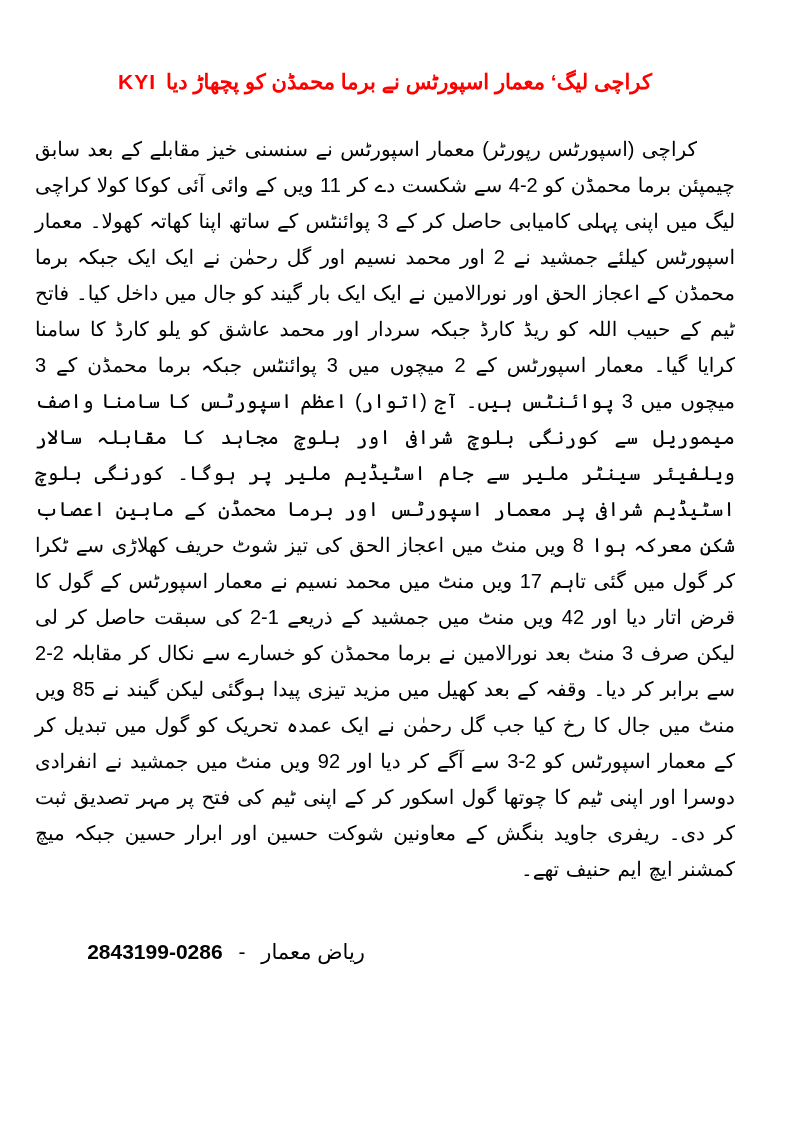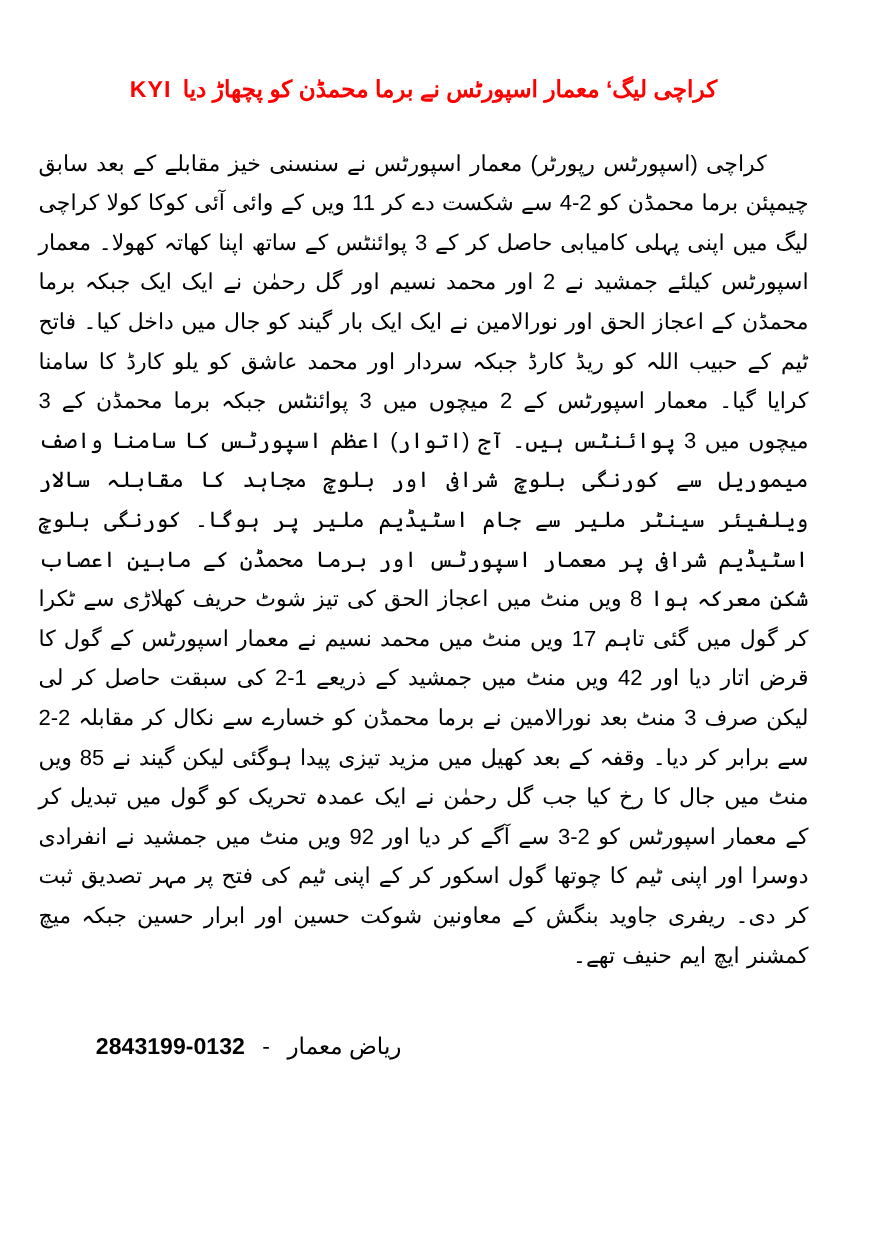--- a/index.html
+++ b/index.html
@@ -67,16 +67,16 @@
   <article class="article">
     <p class="body-text" dir="rtl">
       <span>کراچی (اسپورٹس رپورٹر)</span>
       <span>معمار اسپورٹس نے سنسنی خیز مقابلے کے بعد سابق چیمپئن برما محمڈن کو 2-4 سے شکست دے کر 11 ویں کے وائی آئی کوکا کولا کراچی لیگ میں اپنی پہلی کامیابی حاصل کر کے 3 پوائنٹس کے ساتھ اپنا کھاتہ کھولا۔ معمار اسپورٹس کیلئے جمشید نے 2 اور محمد نسیم اور گل رحمٰن نے ایک ایک جبکہ برما محمڈن کے اعجاز الحق اور نورالامین نے ایک ایک بار گیند کو جال میں داخل کیا۔ فاتح ٹیم کے حبیب اللہ کو ریڈ کارڈ جبکہ سردار اور محمد عاشق کو یلو کارڈ کا سامنا کرایا گیا۔ معمار اسپورٹس کے 2 میچوں میں 3 پوائنٹس جبکہ برما محمڈن کے 3 میچوں میں 3 پوائنٹس ہیں۔ آج (اتوار) اعظم اسپورٹس کا سامنا واصف میموریل سے کورنگی بلوچ شرافی اور بلوچ مجاہد کا مقابلہ سالار ویلفیئر سینٹر ملیر سے جام اسٹیڈیم ملیر پر ہوگا۔ کورنگی بلوچ اسٹیڈیم شرافی پر معمار اسپورٹس اور برما محمڈن کے مابین اعصاب شکن معرکہ ہوا 8 ویں منٹ میں اعجاز الحق کی تیز شوٹ حریف کھلاڑی سے ٹکرا کر گول میں گئی تاہم 17 ویں منٹ میں محمد نسیم نے معمار اسپورٹس کے گول کا قرض اتار دیا اور 42 ویں منٹ میں جمشید کے ذریعے 1-2 کی سبقت حاصل کر لی لیکن صرف 3 منٹ بعد نورالامین نے برما محمڈن کو خسارے سے نکال کر مقابلہ 2-2 سے برابر کر دیا۔ وقفہ کے بعد کھیل میں مزید تیزی پیدا ہوگئی لیکن گیند نے 85 ویں منٹ میں جال کا رخ کیا جب گل رحمٰن نے ایک عمدہ تحریک کو گول میں تبدیل کر کے معمار اسپورٹس کو 2-3 سے آگے کر دیا اور 92 ویں منٹ میں جمشید نے انفرادی دوسرا اور اپنی ٹیم کا چوتھا گول اسکور کر کے اپنی ٹیم کی فتح پر مہر تصدیق ثبت کر دی۔ ریفری جاوید بنگش کے معاونین شوکت حسین اور ابرار حسین جبکہ میچ کمشنر ایچ ایم حنیف تھے۔</span>
     </p>
   </article>
 
   <footer class="signature" dir="rtl">
     <span>ریاض معمار</span>
     <span>-</span>
-    <span class="phone">0132-2843199</span>
+    <span class="phone">0286-2843199</span>
   </footer>
 
 </div>
 
 </body></html>

